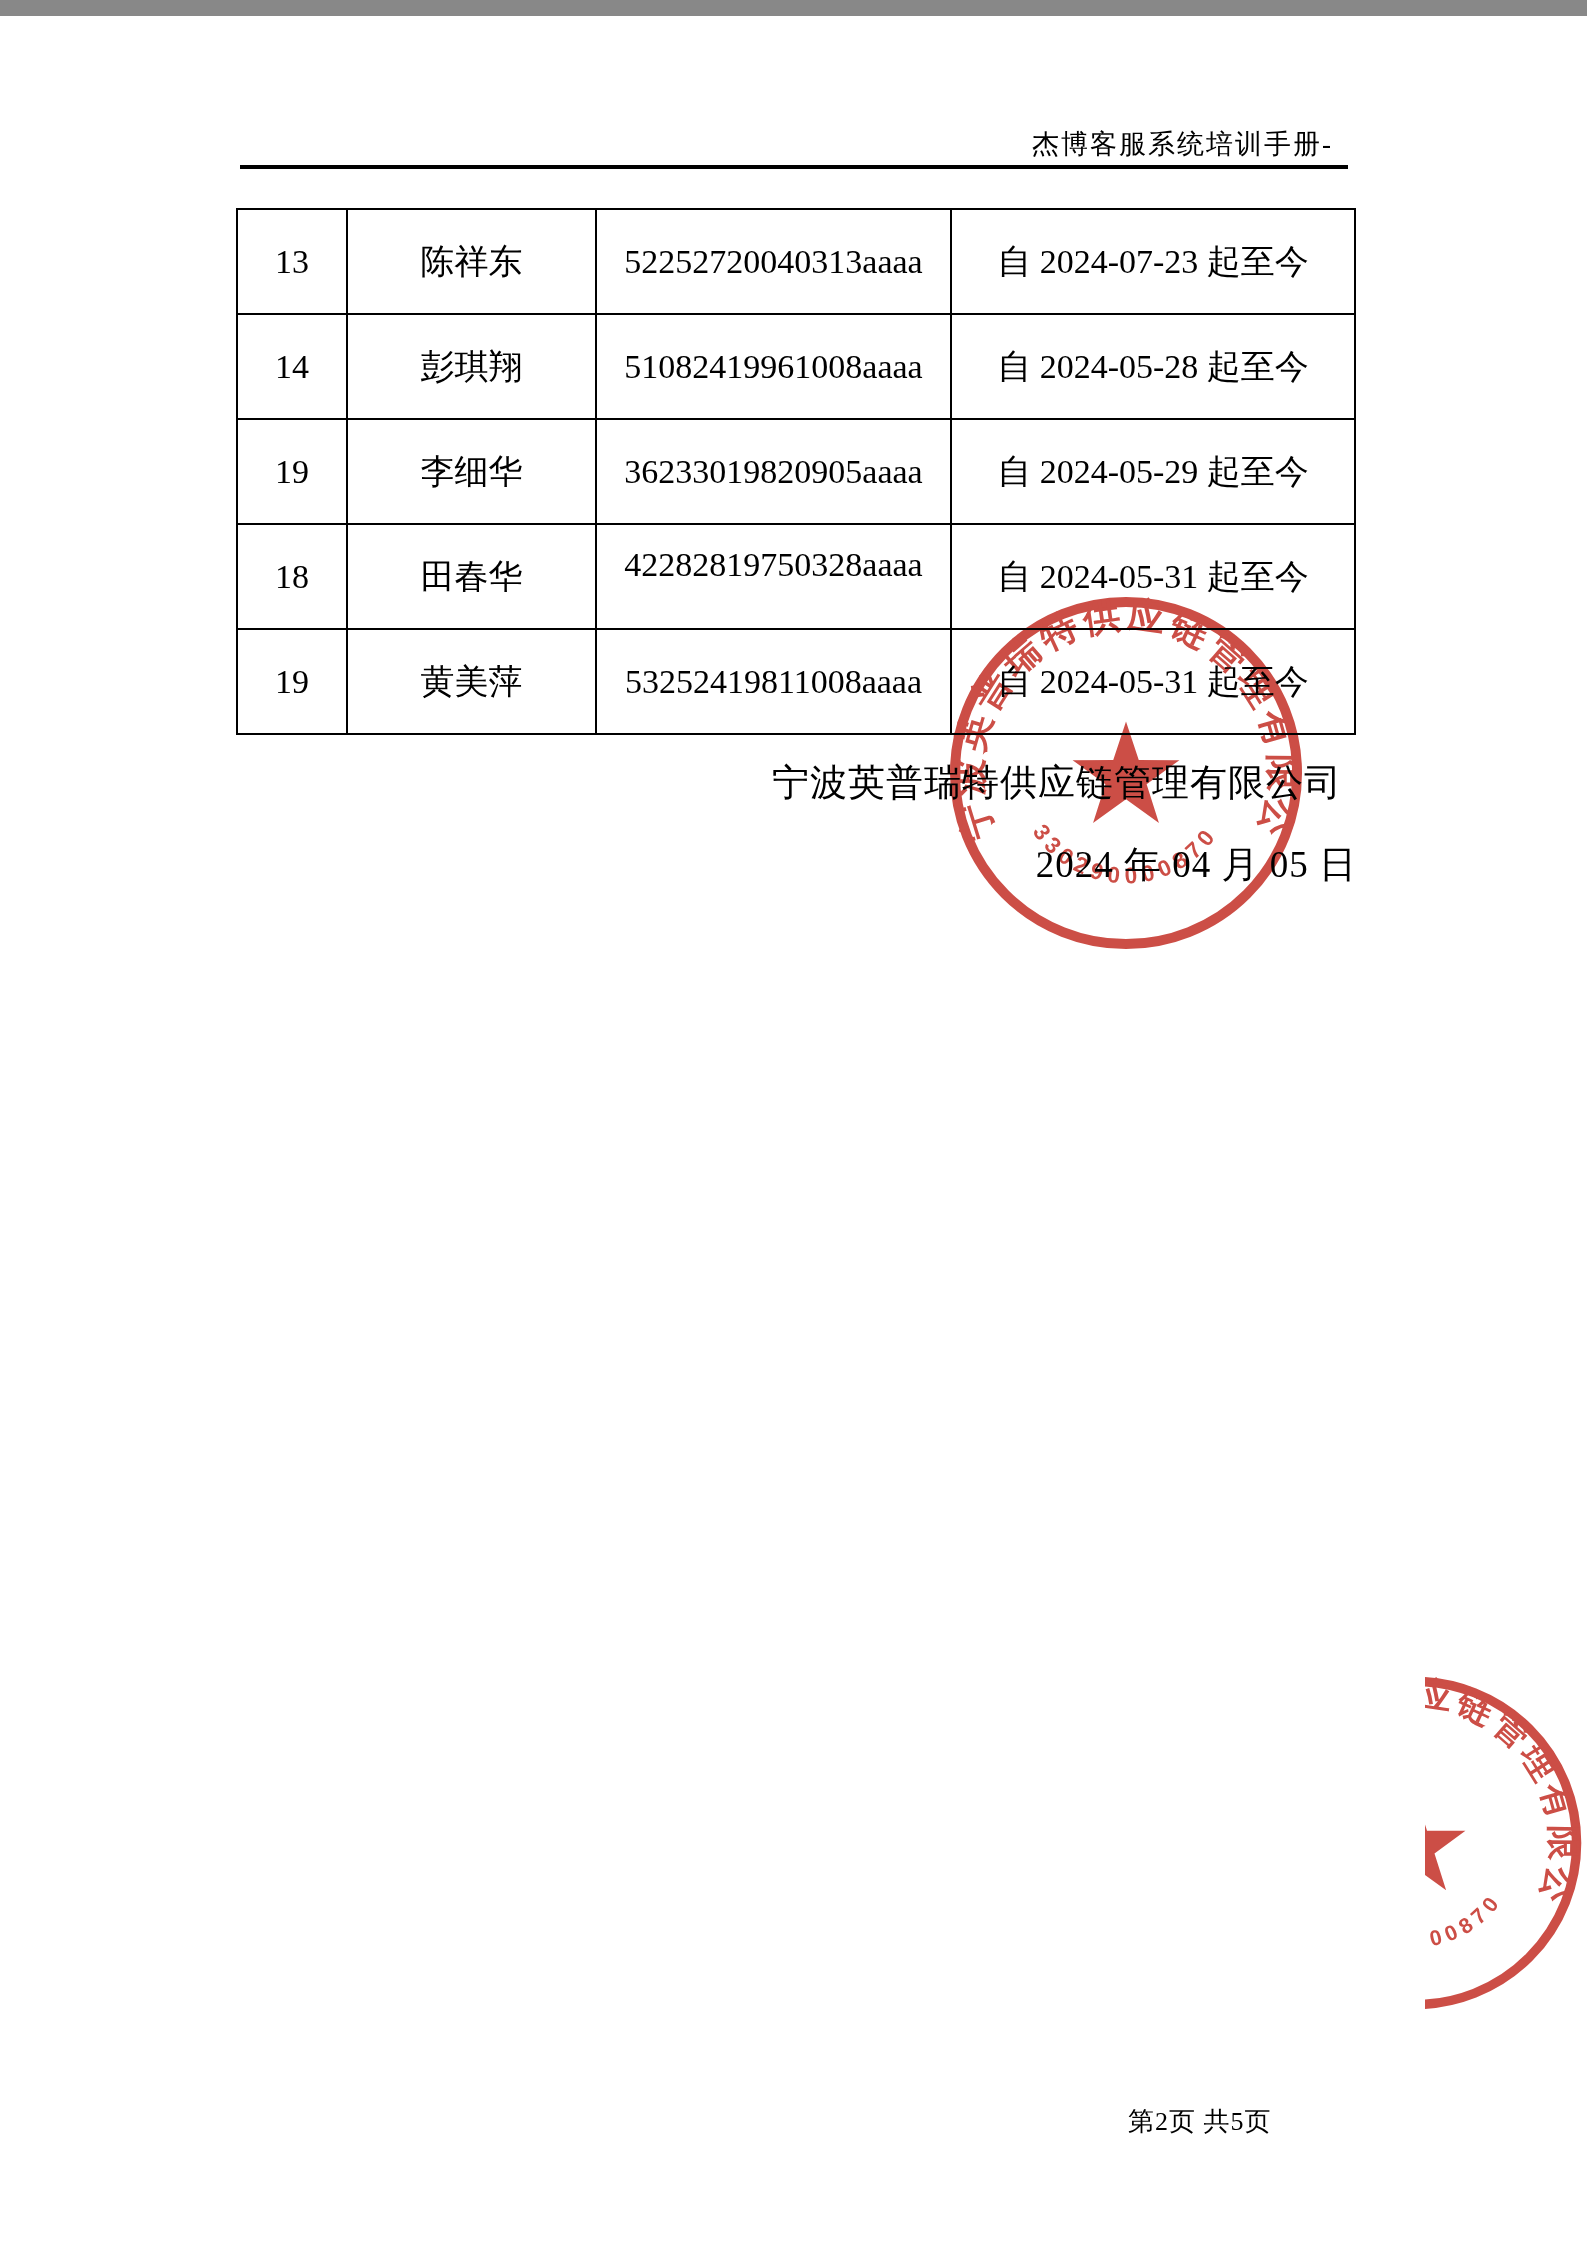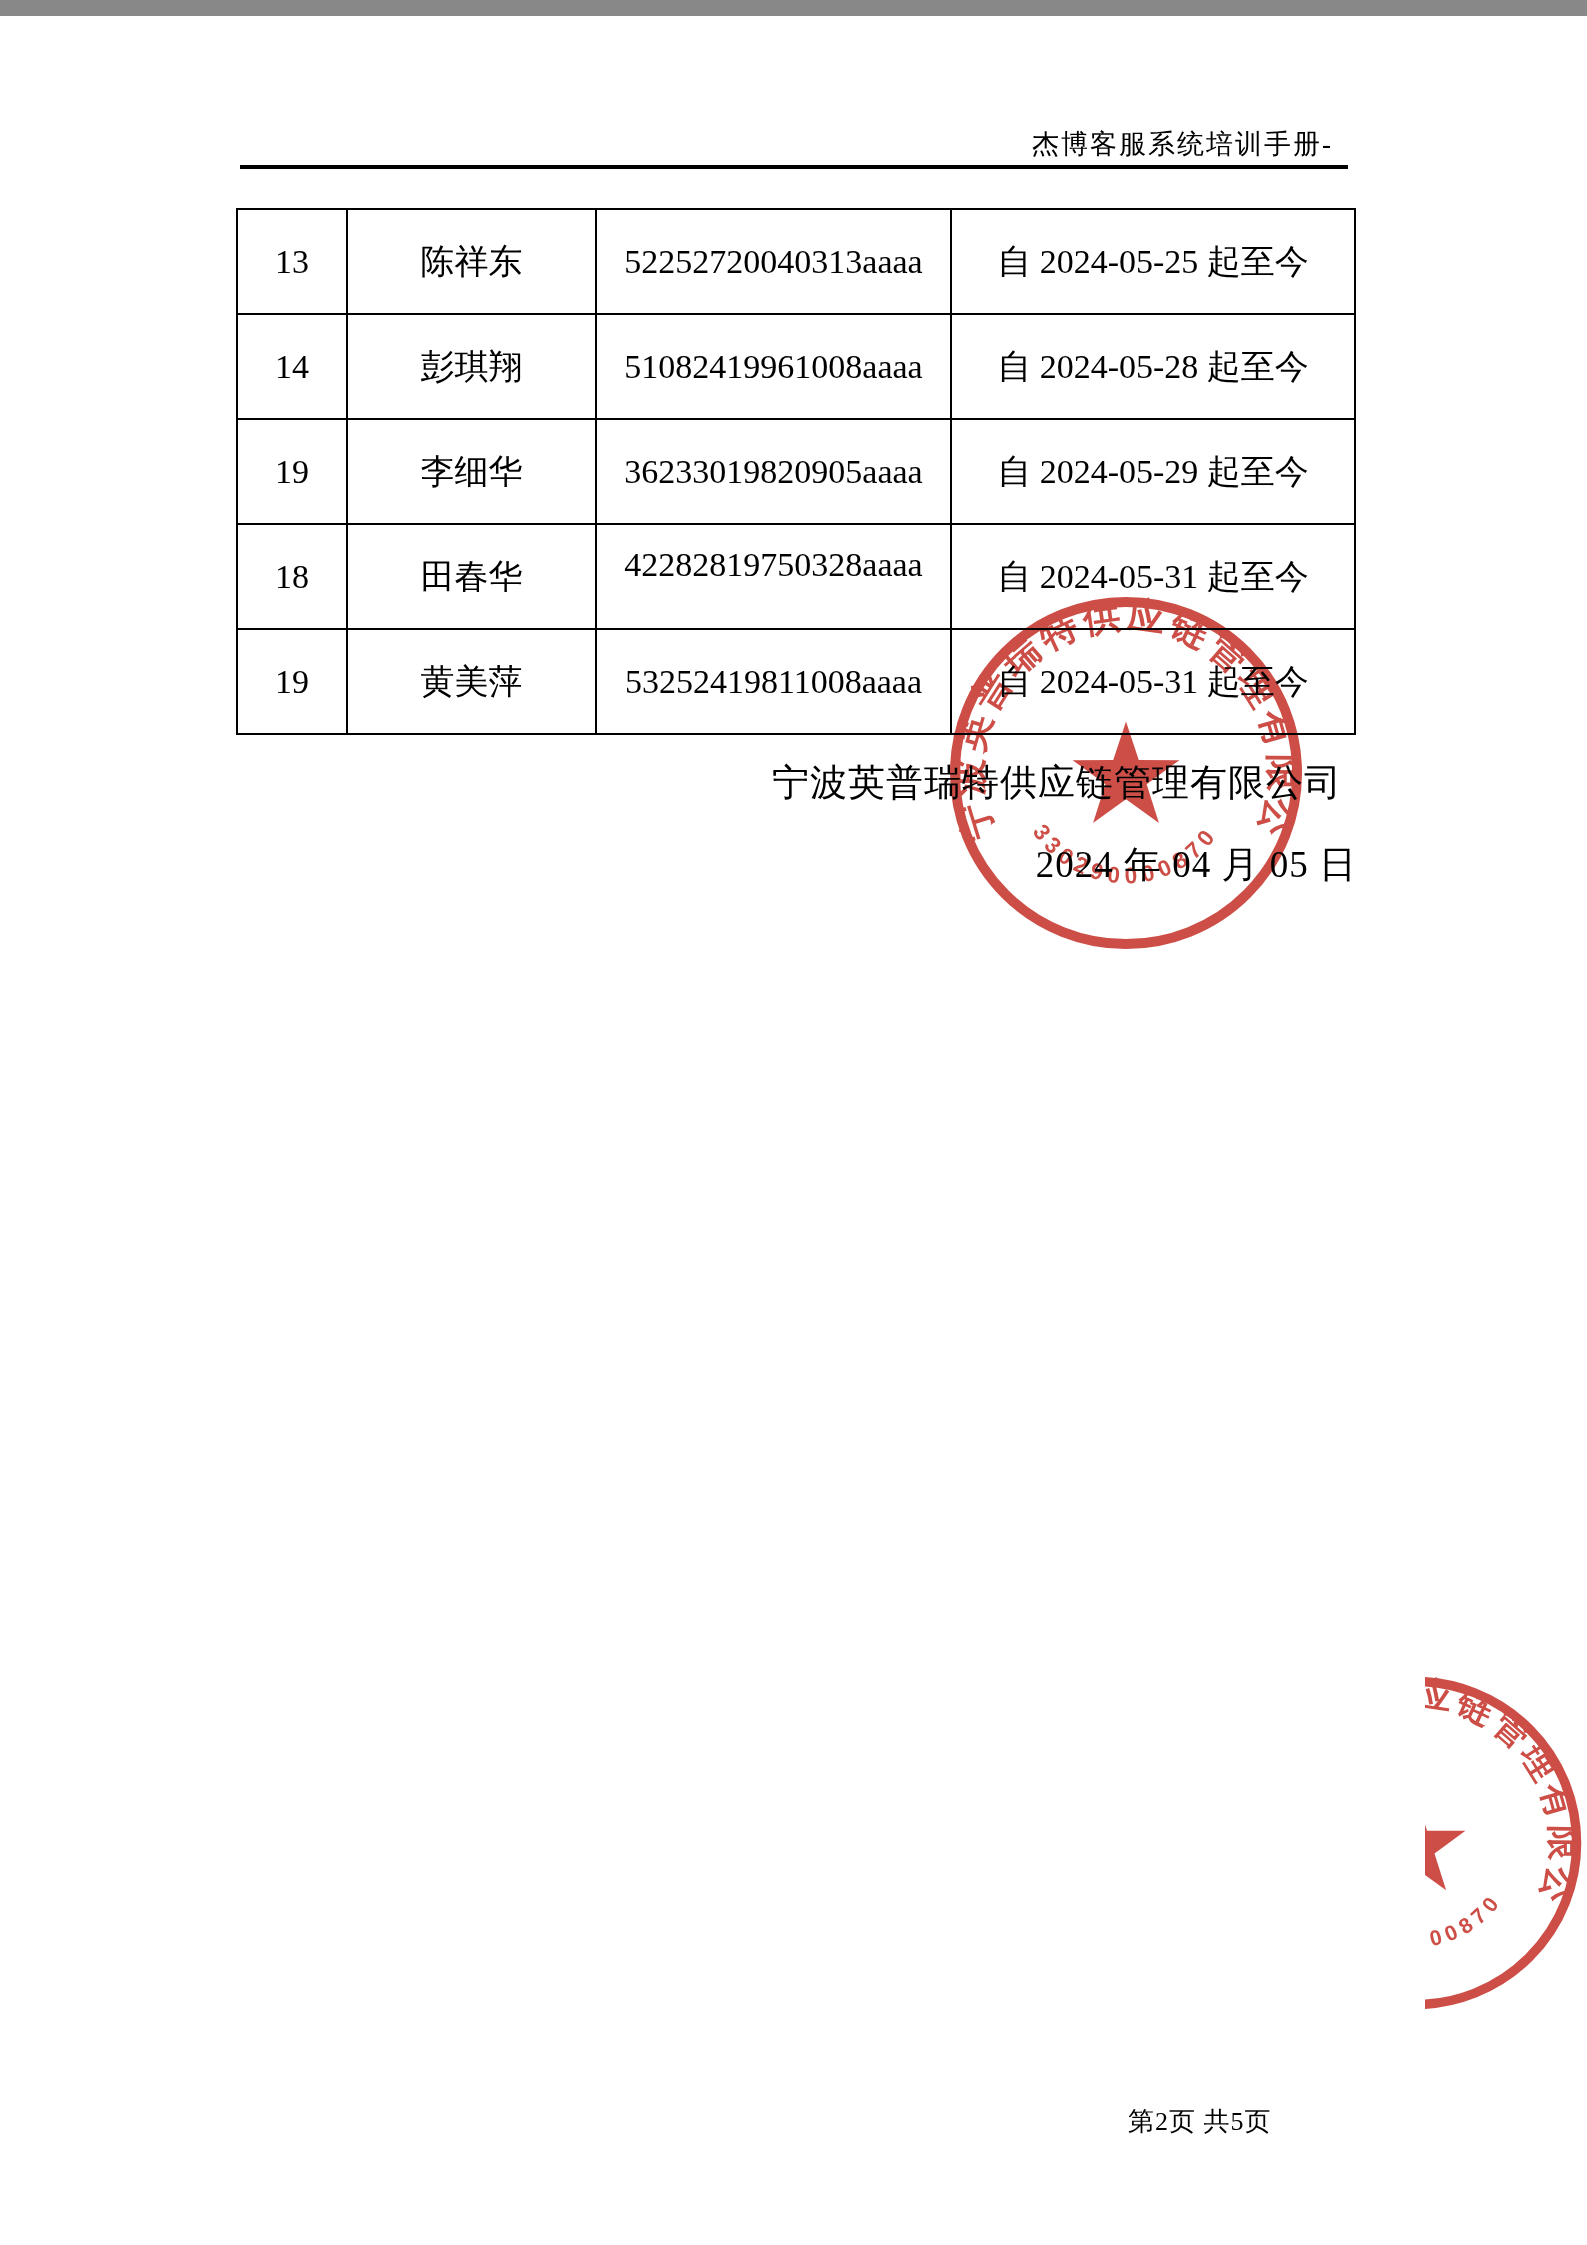--- a/index.html
+++ b/index.html
@@ -102,21 +102,21 @@
       <col style="width:110px">
         <col style="width:249px">
         <col style="width:355px">
         <col style="width:404px">
     </colgroup>
     <tbody>
       <tr>
         <td>13</td>
         <td>陈祥东</td>
         <td>52252720040313aaaa</td>
-        <td>自 2024-05-25 起至今</td>
+        <td>自 2024-07-23 起至今</td>
       </tr>
       <tr>
         <td>14</td>
         <td>彭琪翔</td>
         <td>51082419961008aaaa</td>
         <td>自 2024-05-28 起至今</td>
       </tr>
       <tr>
         <td>19</td>
         <td>李细华</td>

